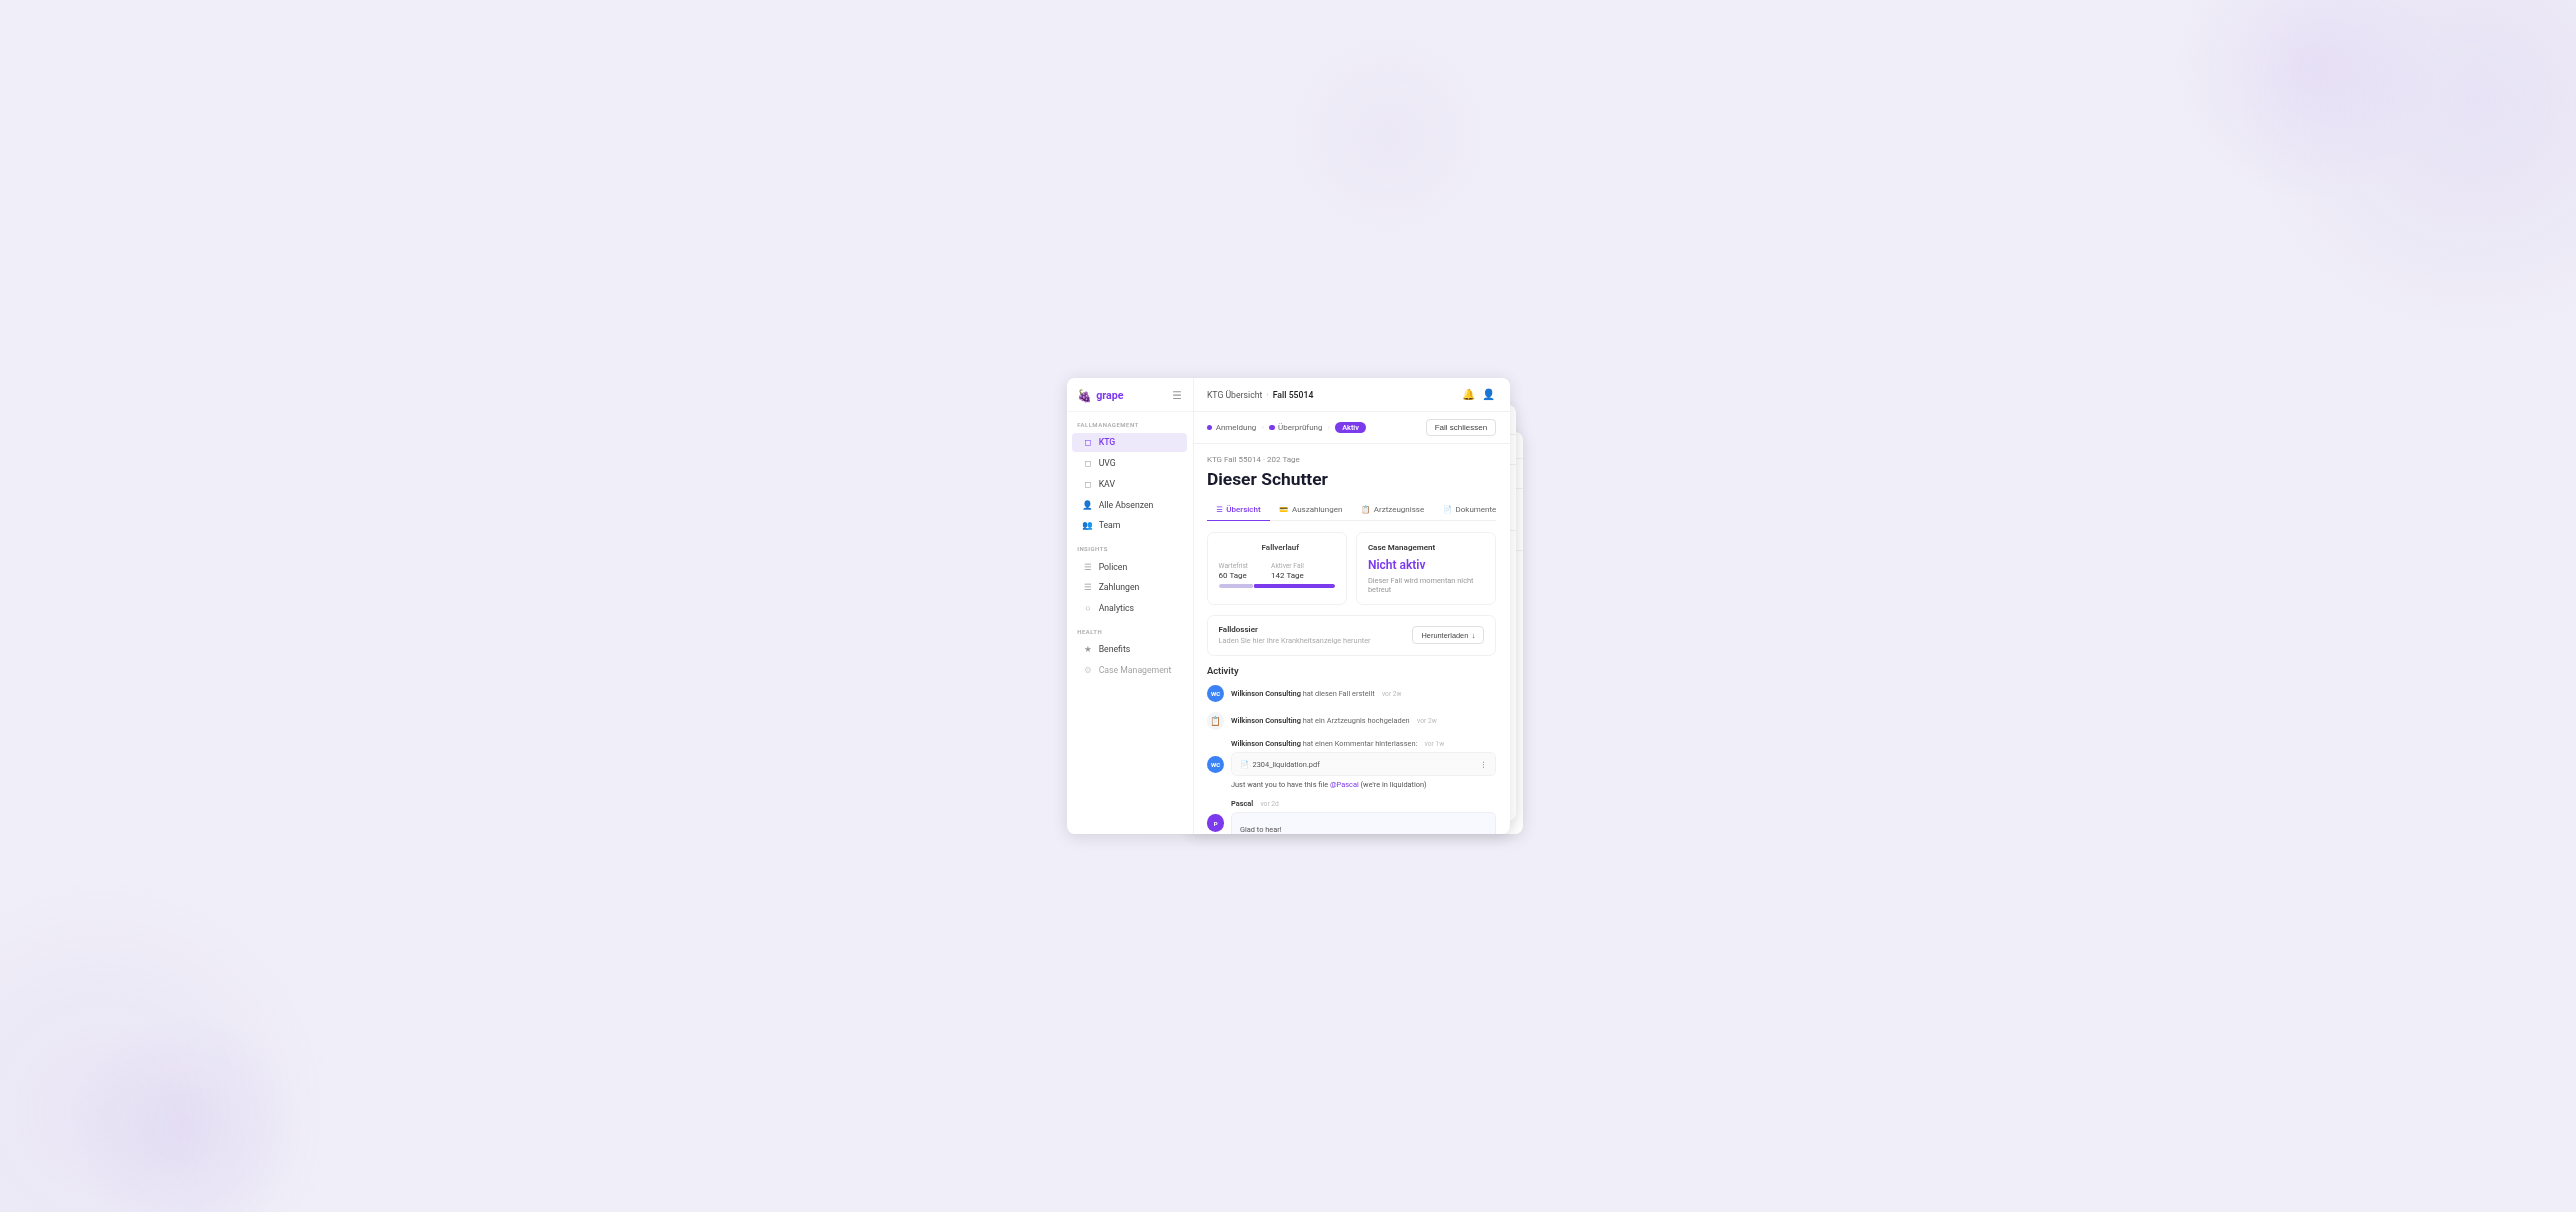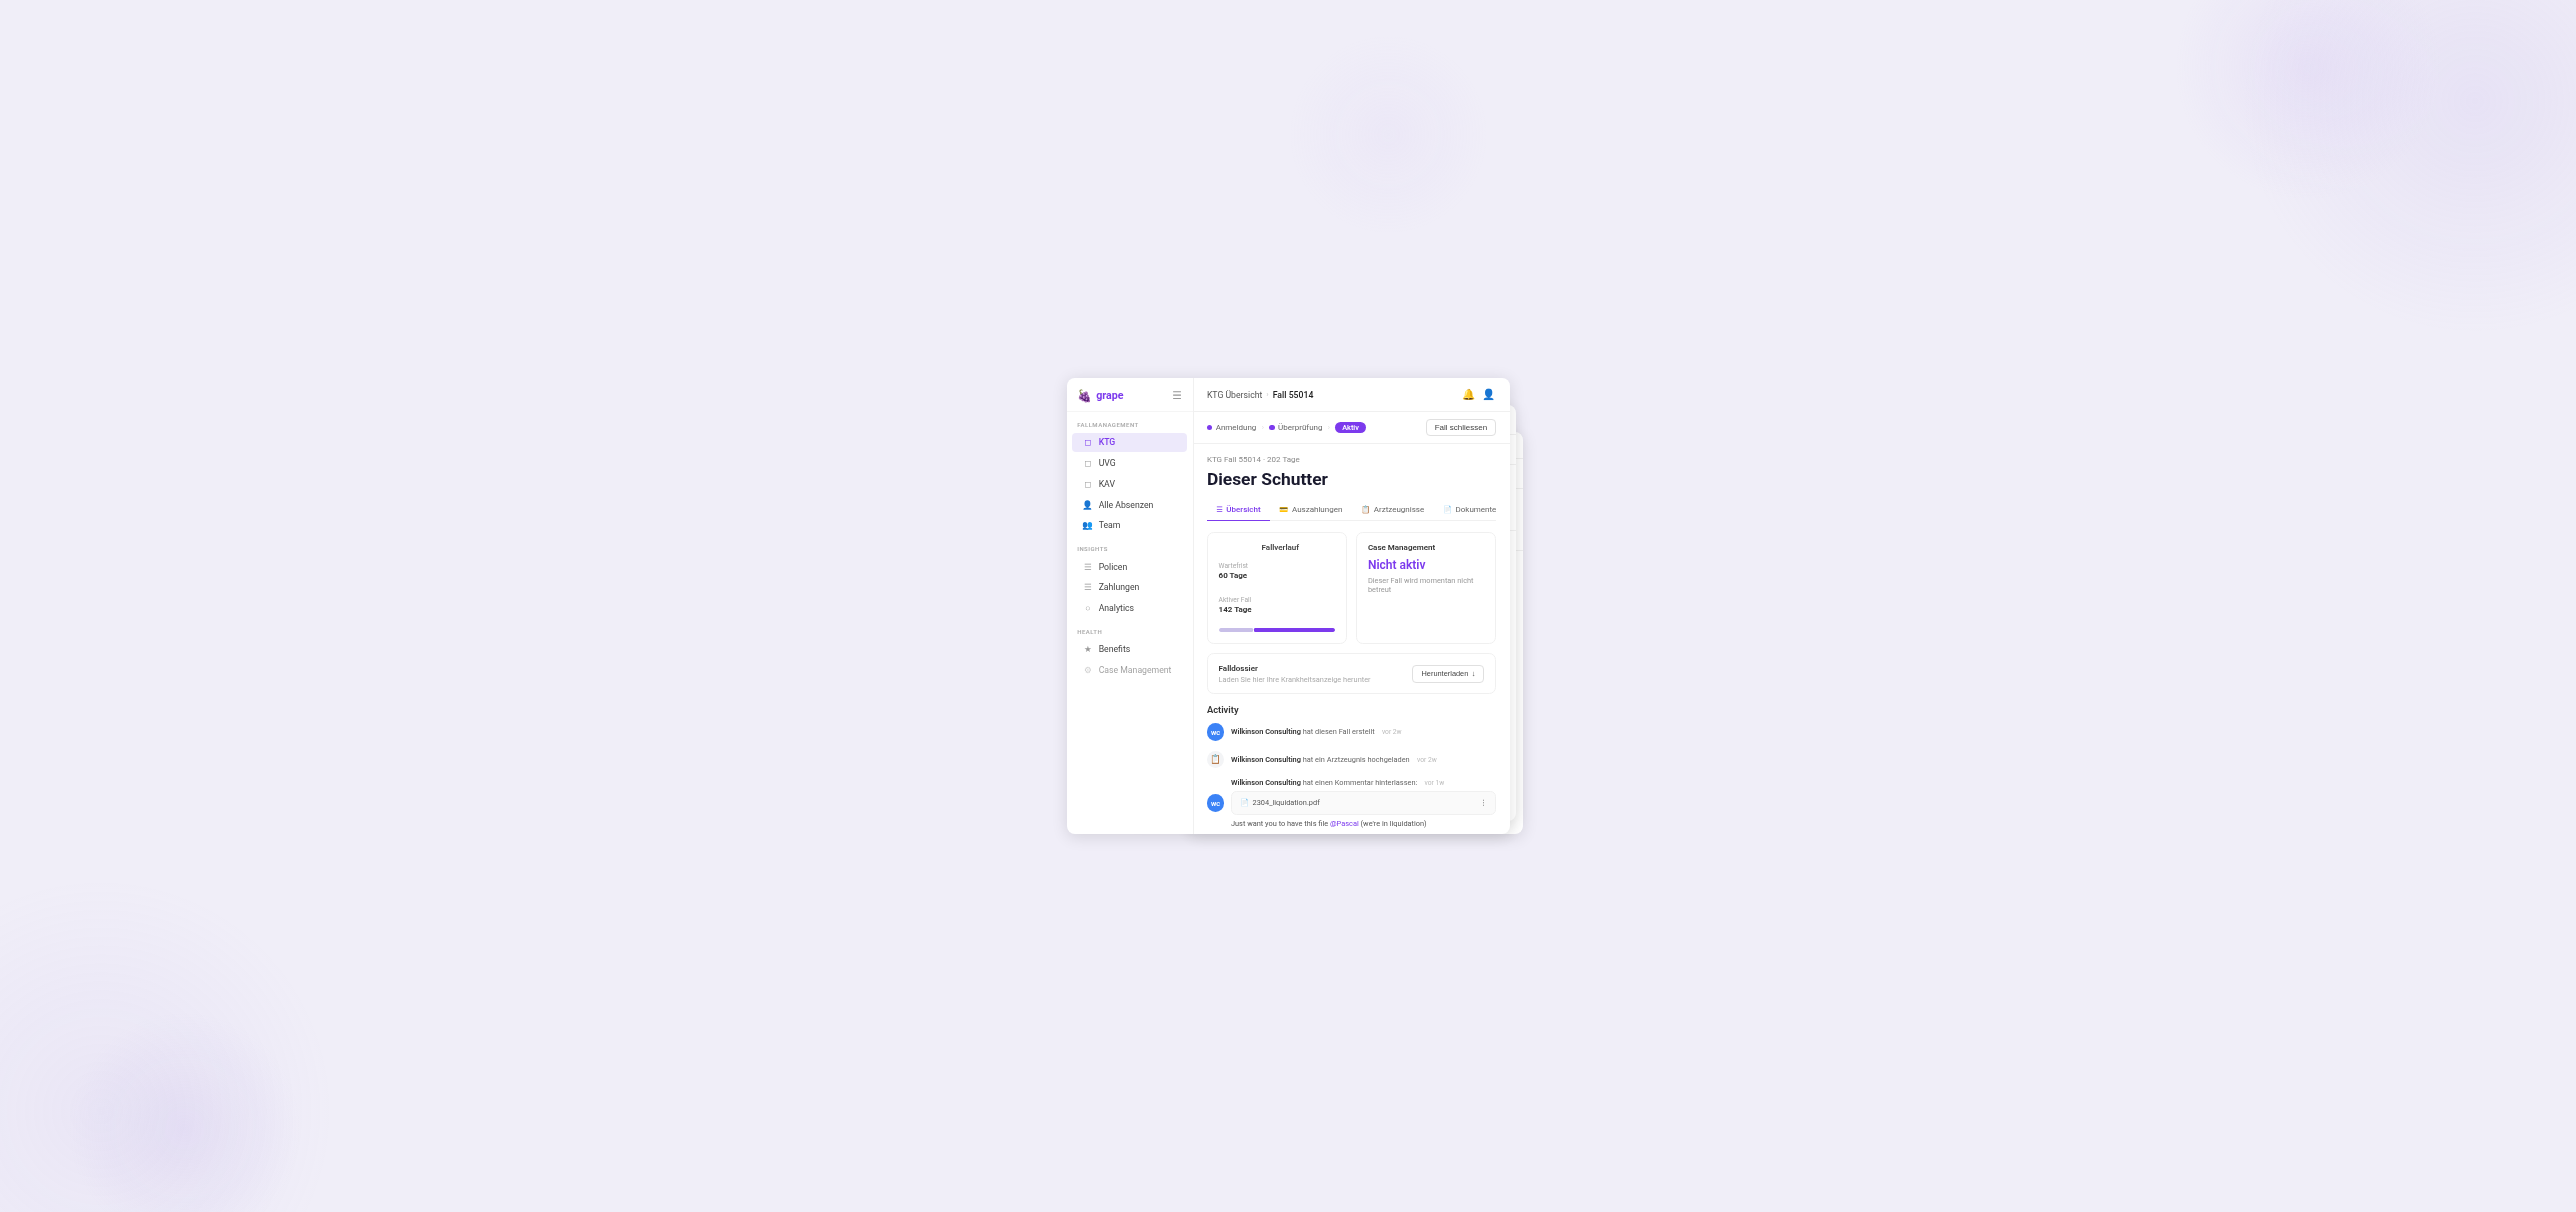--- a/index.html
+++ b/index.html
@@ -324,35 +324,34 @@
     .card-title {
       font-size: 8px;
       font-weight: 600;
       color: #444;
       margin-bottom: 9.4px;
       padding-left: 43px;
     }
 
     .fall-stats {
       display: flex;
-      gap: 16px;
-      margin-bottom: 14px;
-      flex-direction: column;
+      gap: 23px;
+      margin-bottom: 4px;
     }
 
     .fall-stat-label {
       font-size: 6.7px;
       color: #aaa;
       margin-bottom: 1.3px;
     }
 
     .fall-stat-value {
       font-size: 8px;
       color: #333;
-      font-weight: 700;
+      font-weight: 400;
     }
 
     .case-mgmt-title {
       font-size: 8px;
       font-weight: 600;
       color: #333;
       margin-bottom: 5.4px;
     }
 
     .nicht-aktiv {

